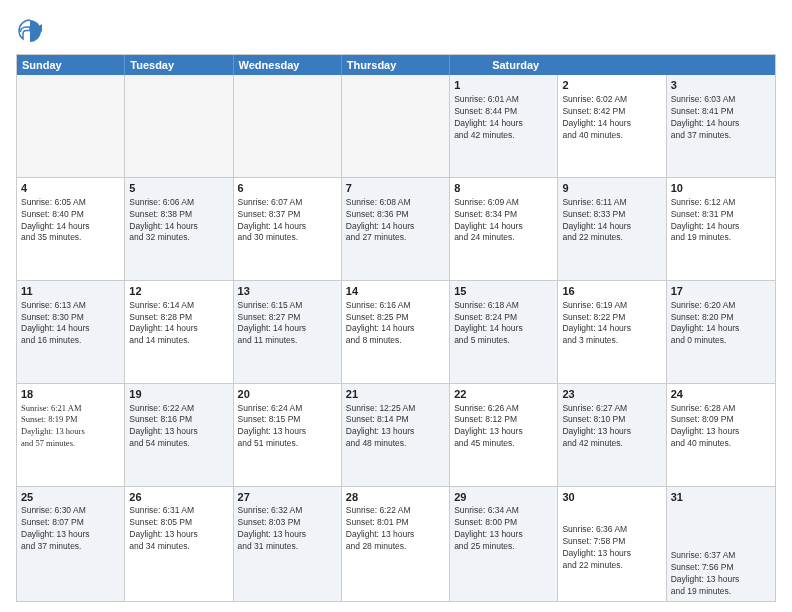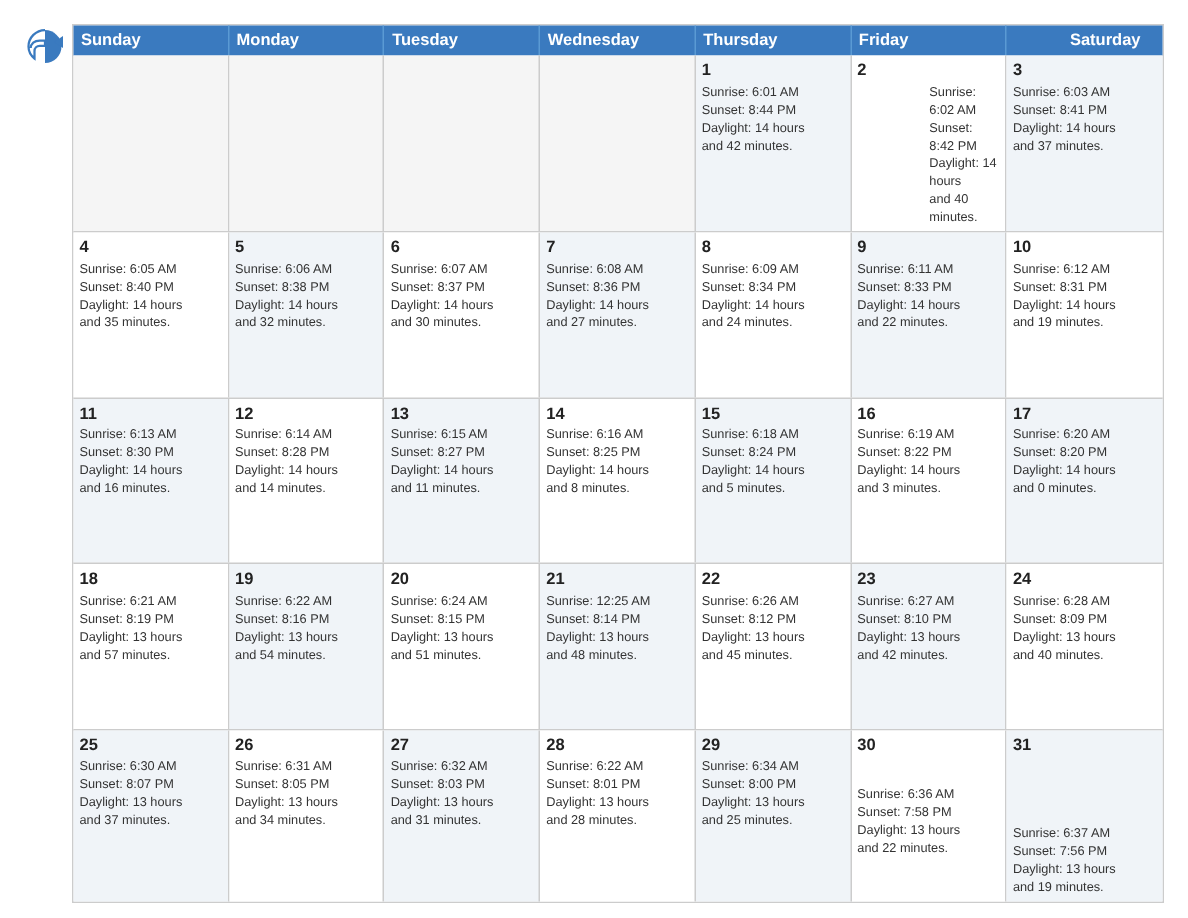--- a/index.html
+++ b/index.html
@@ -8,20 +8,21 @@
       background: #fff;
       width: 792px;
       height: 612px;
       overflow: hidden;
     }
     .page {
       width: 792px;
       height: 612px;
       padding: 16px 16px 10px 16px;
       display: flex;
+      flex-direction: column;
     }
     .header {
       display: flex;
       justify-content: space-between;
       align-items: flex-start;
       margin-bottom: 10px;
     }
     .logo {
       display: flex;
       align-items: center;
@@ -134,43 +135,41 @@
     </div>
     <div class="title-block">
       <div class="month-year"></div>
       <div class="location"></div>
     </div>
   </div>
 
   <div class="calendar">
     <div class="cal-header">
     <div class="cal-header-cell">Sunday</div>
-        <div class="cal-header-cell">Monday</div>
         <div class="cal-header-cell">Tuesday</div>
         <div class="cal-header-cell">Wednesday</div>
         <div class="cal-header-cell">Thursday</div>
-        <div class="cal-header-cell">Friday</div>
         <div class="cal-header-cell">Saturday</div>
       </div>
     <div class="cal-body">
     <div class="cal-row">
           <div class="cal-cell empty"></div>
           <div class="cal-cell empty"></div>
           <div class="cal-cell empty"></div>
           <div class="cal-cell empty"></div>
           <div class="cal-cell alt-bg">
             <span class="day-num">1</span>
             <div class="cell-text" style="white-space: pre-line;">Sunrise: 6:01 AM
 Sunset: 8:44 PM
 Daylight: 14 hours
 and 42 minutes.</div>
           </div>
           <div class="cal-cell">
             <span class="day-num">2</span>
-            <div class="cell-text" style="white-space: pre-line; margin-left: 48px;">Sunrise: 6:02 AM
+            <div class="cell-text" style="white-space: pre-line;">Sunrise: 6:02 AM
 Sunset: 8:42 PM
 Daylight: 14 hours
 and 40 minutes.</div>
           </div>
           <div class="cal-cell alt-bg">
             <span class="day-num">3</span>
             <div class="cell-text" style="white-space: pre-line;">Sunrise: 6:03 AM
 Sunset: 8:41 PM
 Daylight: 14 hours
 and 37 minutes.</div>
@@ -274,21 +273,21 @@
             <span class="day-num">17</span>
             <div class="cell-text" style="white-space: pre-line;">Sunrise: 6:20 AM
 Sunset: 8:20 PM
 Daylight: 14 hours
 and 0 minutes.</div>
           </div>
         </div>
         <div class="cal-row">
           <div class="cal-cell">
             <span class="day-num">18</span>
-            <div class="cell-text" style="white-space: pre-line;">Sunrise: 6:21 AM
+            <div class="cell-text" style="white-space: pre-line; font-family: Liberation Serif, serif;">Sunrise: 6:21 AM
 Sunset: 8:19 PM
 Daylight: 13 hours
 and 57 minutes.</div>
           </div>
           <div class="cal-cell alt-bg">
             <span class="day-num">19</span>
             <div class="cell-text" style="white-space: pre-line;">Sunrise: 6:22 AM
 Sunset: 8:16 PM
 Daylight: 13 hours
 and 54 minutes.</div>

